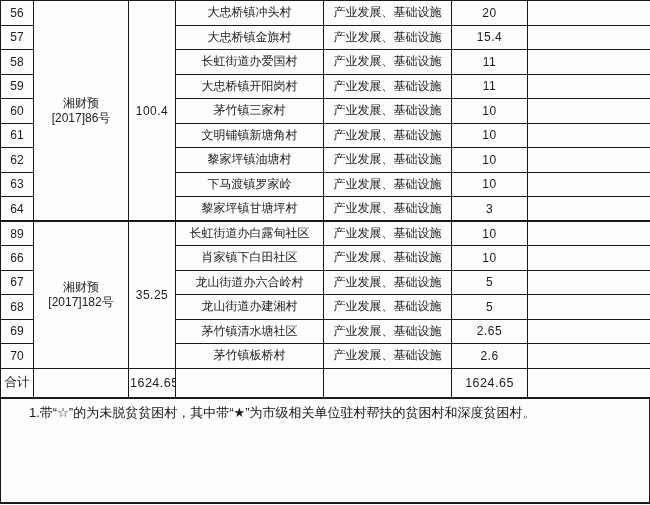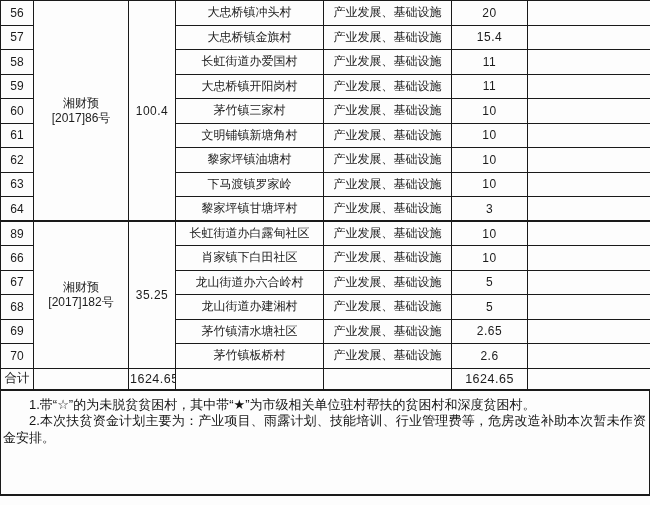--- a/index.html
+++ b/index.html
@@ -26,21 +26,21 @@
     overflow:hidden;
     white-space:nowrap;
     padding:0 1px;
   }
   table.grid tr.r { height:24.53px; }
   td.c-no  { font-size:11px; }
   td.c-amt { font-size:11.5px; letter-spacing:0.5px; }
   td.c-doc { font-size:12px; line-height:15px;margin-top:48px; }
   td.c-sub { font-size:11.5px; letter-spacing:0.5px; }
   tr.group-start td { border-top:2px solid #1a1a1a; }
-  tr.total-row { height:22px; }
+  tr.total-row { height:30px; }
   tr.total-row td { border-bottom:2px solid #1a1a1a; font-size:12.5px; }
   .notes {
     display:flex;
     width:650px; height:105px;
     border-left:1px solid #1a1a1a;
     border-right:1px solid #1a1a1a;
     border-bottom:2px solid #1a1a1a;
   }
   .notes-label {
     width:34px;
@@ -198,16 +198,15 @@
         <td></td>
         <td class="c-amt">1624.65</td>
         <td></td>
       </tr>
     </tbody>
   </table>
 
   <div class="notes">
     <div class="notes-body">
       <p>1.带“☆”的为未脱贫贫困村，其中带“★”为市级相关单位驻村帮扶的贫困村和深度贫困村。</p>
-      <p>2.本次扶贫资金计划主要为：产业项目、雨露计划、技能培训、行业管理费等，危房改造补助本次暂未作资金安排。</p>
     </div>
   </div>
 </div>
 
 </body></html>

